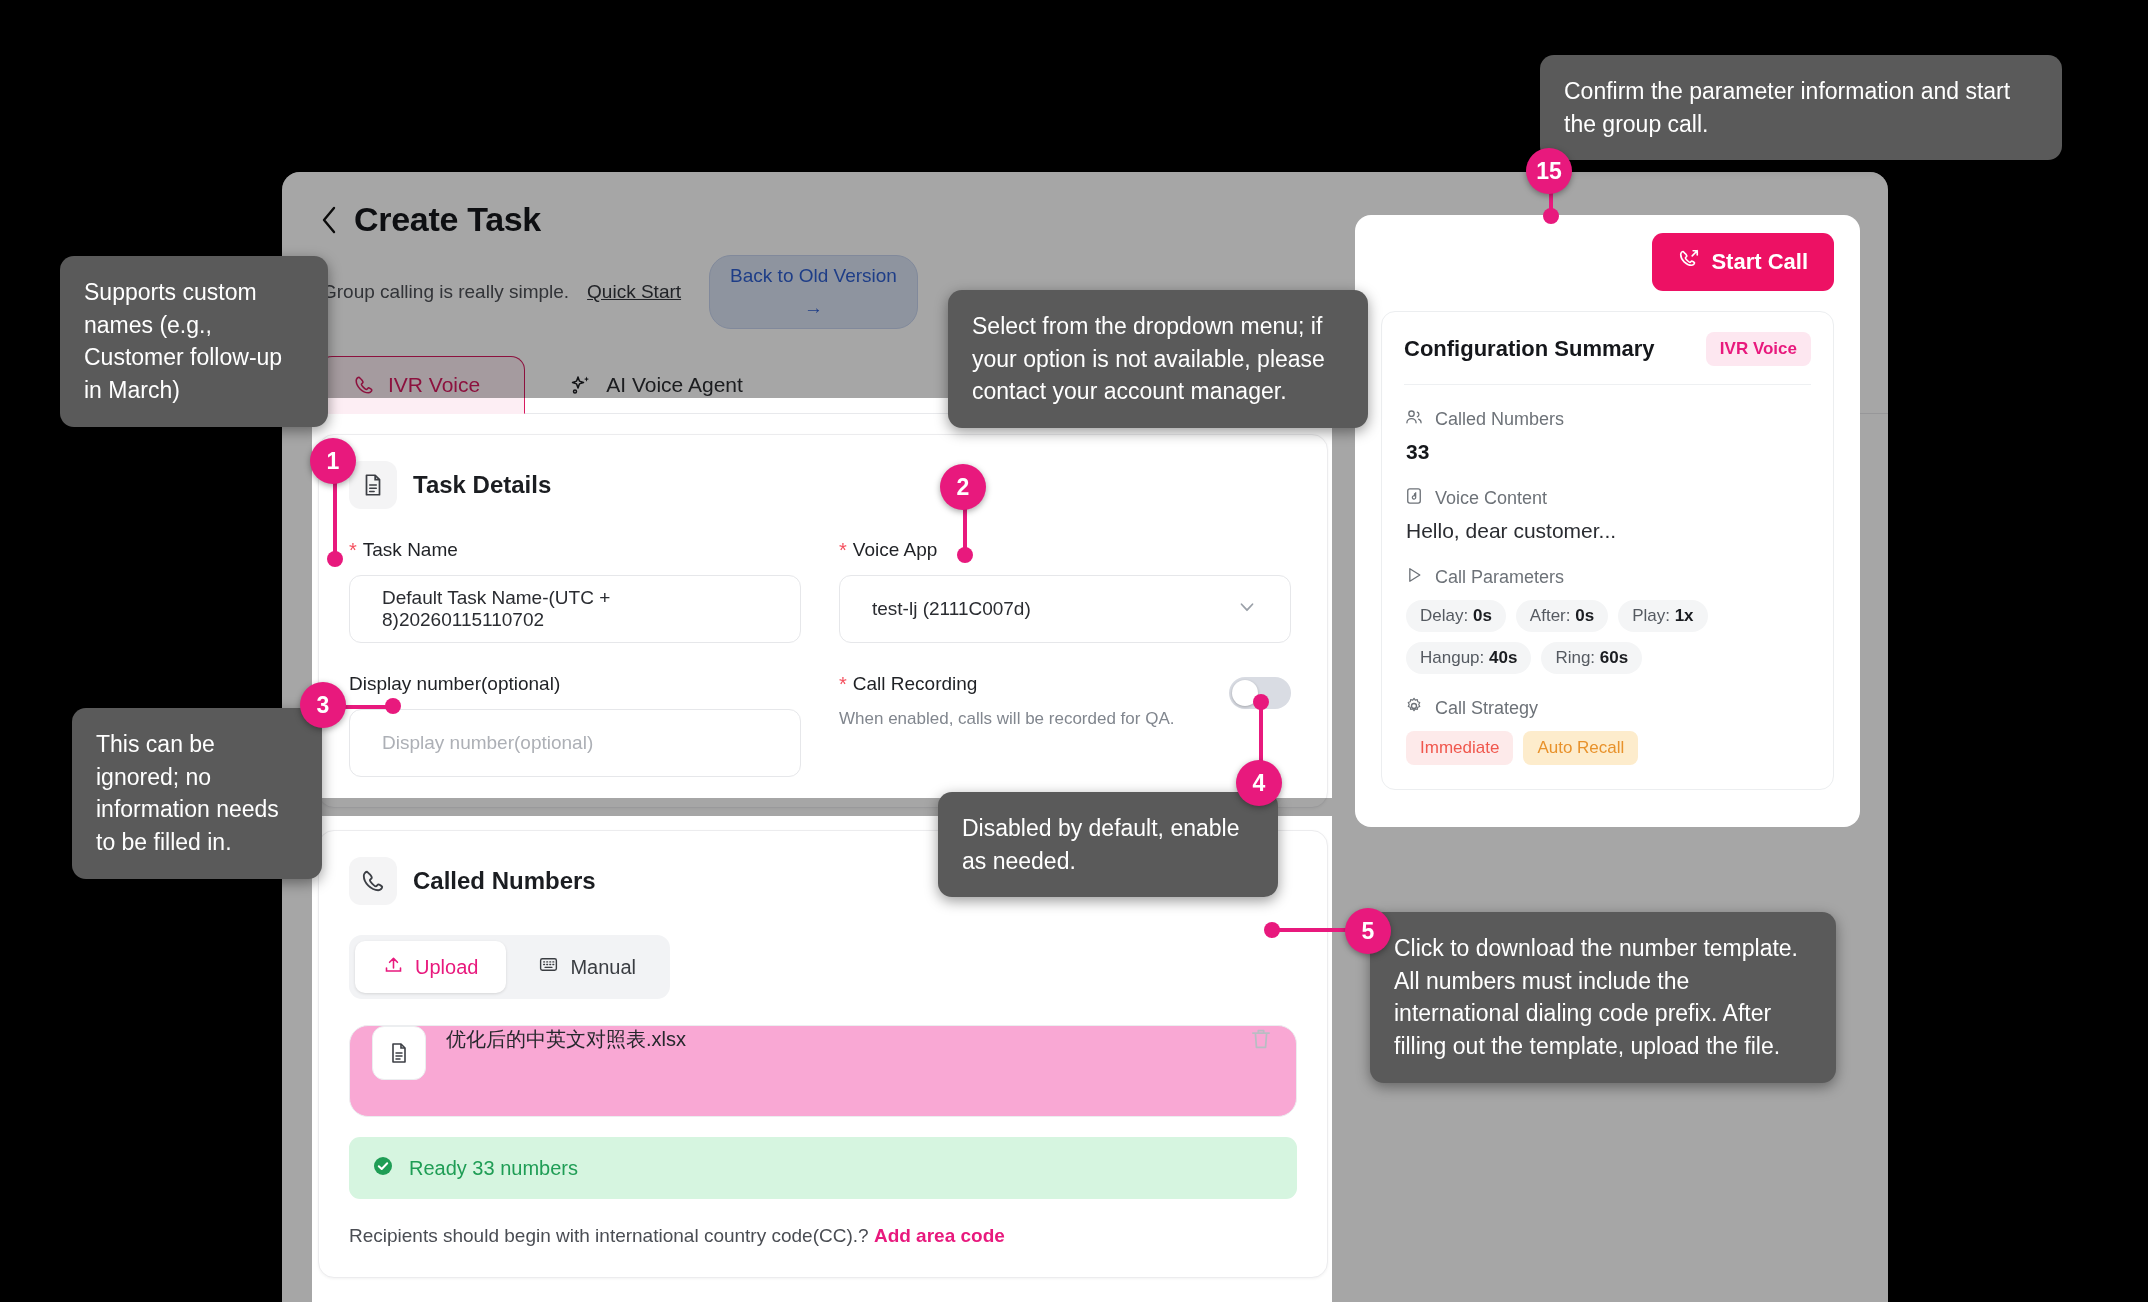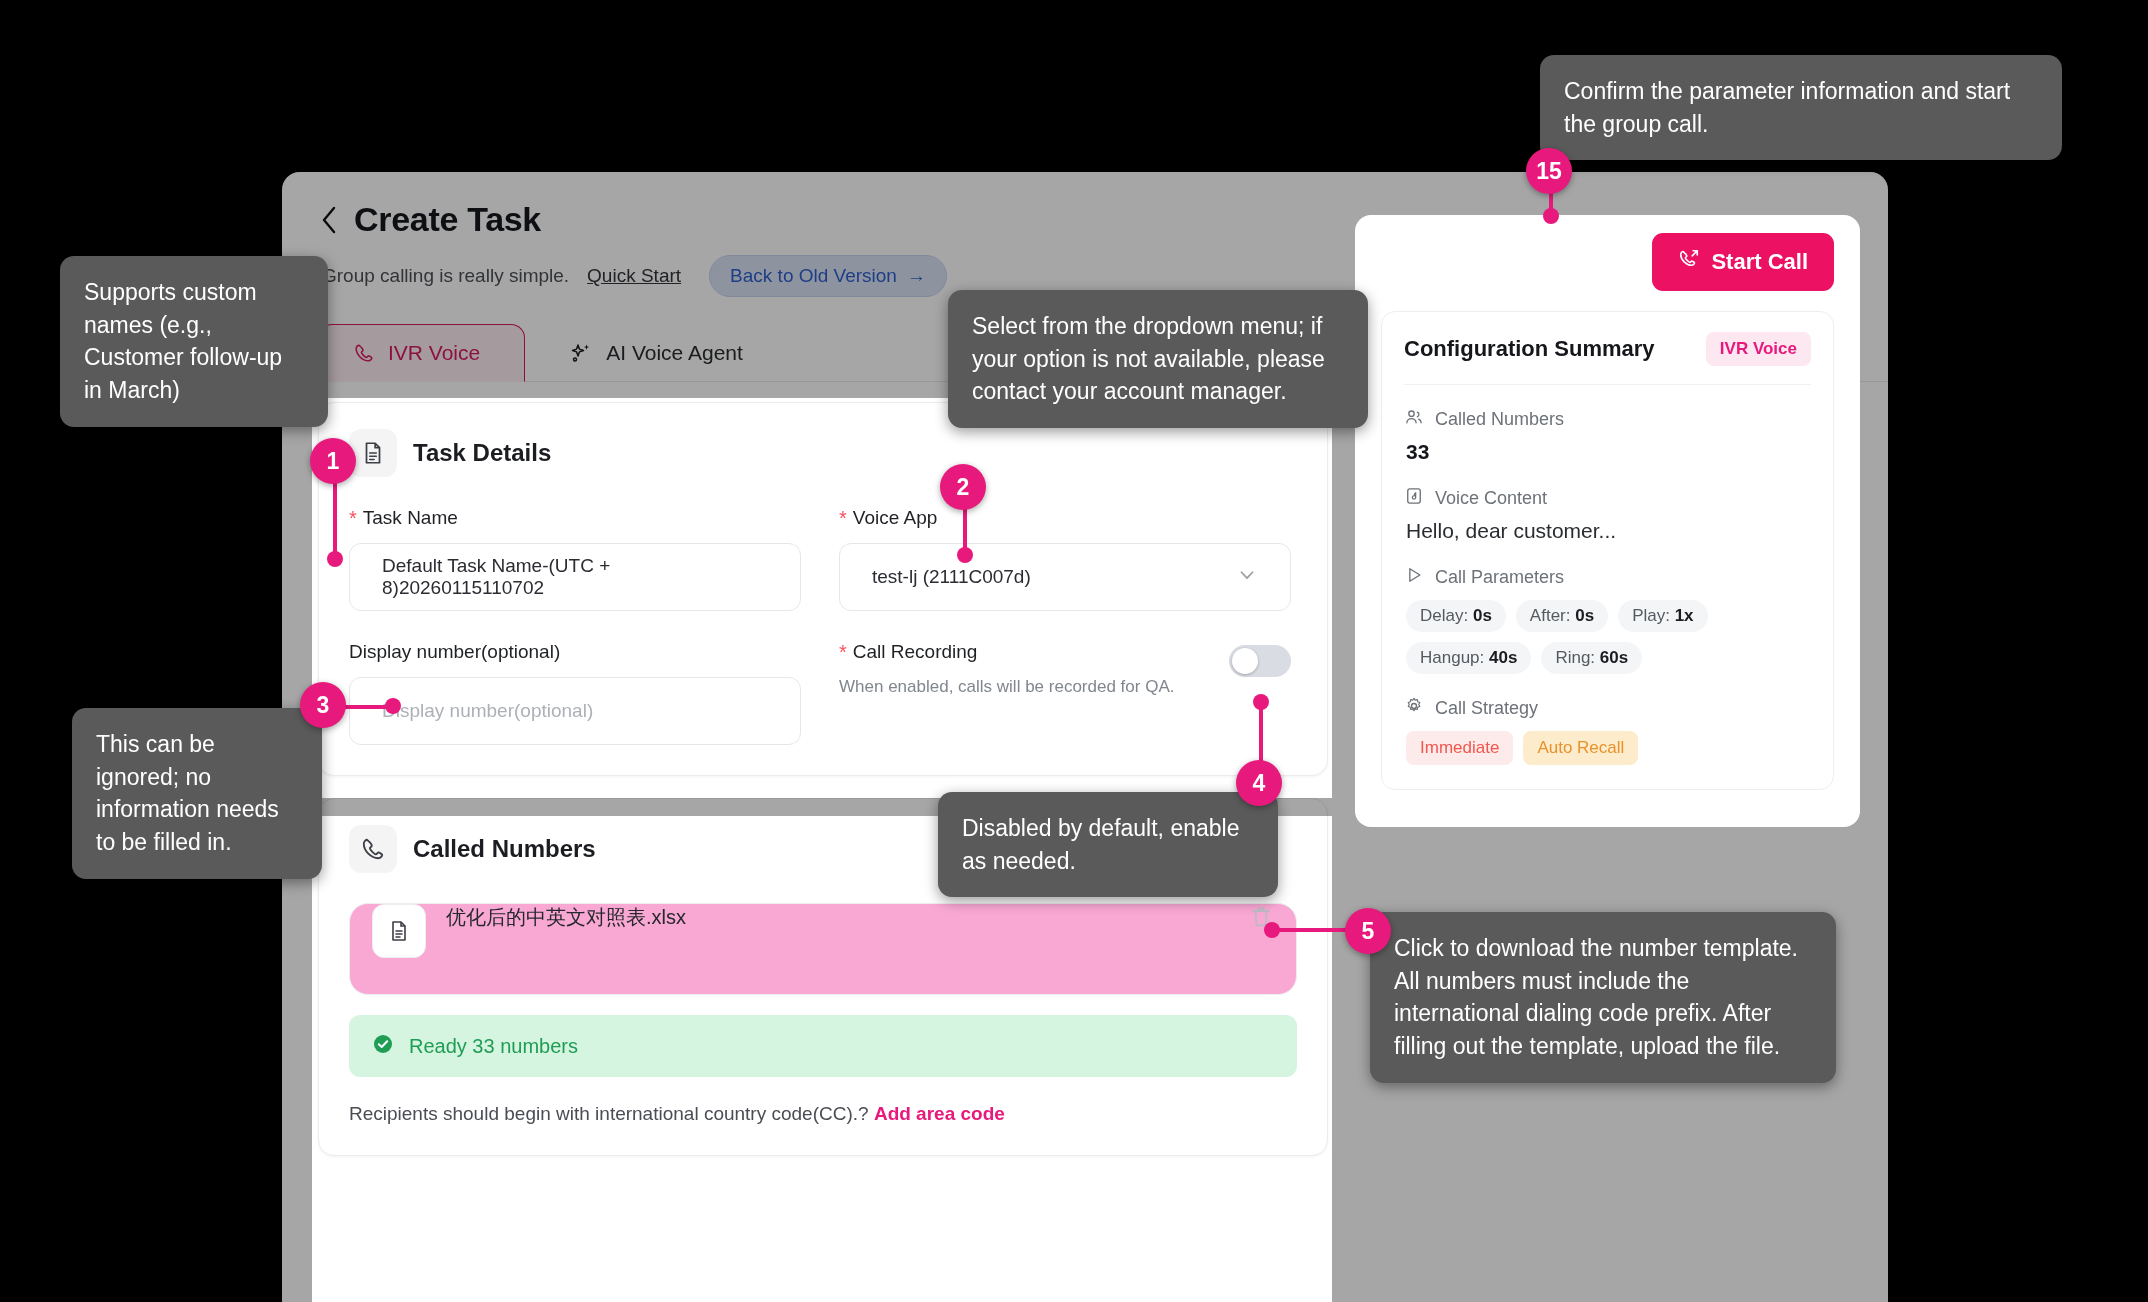--- a/index.html
+++ b/index.html
@@ -22,21 +22,21 @@
   .page-head{ padding:28px 36px 0 36px; }
   .title-row{ display:flex; align-items:center; gap:14px; }
   .back-chevron{ width:22px;height:34px; display:flex;align-items:center;justify-content:center; color:#111; }
   .page-title{ font-size:34px; font-weight:700; color:#16181c; letter-spacing:-.3px; }
   .sub-row{ display:flex; align-items:center; gap:18px; margin-top:16px; padding-left:4px; }
   .sub-text{ font-size:19px; color:#4d5056; }
   .quick-start{ font-size:19px; color:#33363c; text-decoration:underline; cursor:pointer; }
   .old-version-btn{
     margin-left:10px; display:inline-flex; align-items:center; gap:10px;
     background:#dbe4f5; color:#2f5fd0; border:1px solid #c6d3ee;
-    font-size:19px; padding:9px 20px; border-radius:22px; cursor:pointer;
+    font-size:19px; padding:9px 20px; border-radius:22px; cursor:pointer;flex-direction:column;
   }
   .old-version-btn .arr{ font-size:19px; }
 
   
   .tabs-wrap{ margin-top:26px; border-bottom:1px solid #e8e9ec; padding:0 36px; display:flex; gap:10px; }
   .tab{
     display:flex; align-items:center; gap:13px;
     font-size:21px; padding:16px 44px 16px 34px; cursor:pointer;
     border-radius:14px 14px 0 0; color:#2b2d31; position:relative; top:1px;
   }
@@ -276,20 +276,40 @@
         <div class="card">
           <div class="card-head">
             <span class="card-icon">
               <svg width="26" height="26" viewBox="0 0 24 24">
                   <path d="M6.6 3.5 C5.4 3.5 3.5 5 3.5 7.2 c0 6.6 6.7 13.3 13.3 13.3 2.2 0 3.7-1.9 3.7-3.1 0-.6-2.9-2.3-3.5-2.3-.7 0-1.6 1.8-2.3 1.8-1.3 0-5.6-4.3-5.6-5.6 0-.7 1.8-1.6 1.8-2.3 0-.6-1.7-3.5-2.3-3.5z" fill="none" stroke="#3c3f45" stroke-width="1.7" stroke-linejoin="round"></path>
                 </svg>
             </span>
             <span class="card-title">Called Numbers</span>
           </div>
 
+          <div class="seg">
+            <div class="seg-btn active">
+              <span>
+                <svg width="21" height="21" viewBox="0 0 24 24">
+                    <path d="M12 16 V5 M7.5 9.5 L12 5 L16.5 9.5" fill="none" stroke="#e8197d" stroke-width="1.8" stroke-linecap="round" stroke-linejoin="round"></path>
+                    <path d="M4 16 v3.5 h16 V16" fill="none" stroke="#e8197d" stroke-width="1.8" stroke-linecap="round"></path>
+                  </svg>
+              </span>
+              <span>Upload</span>
+            </div>
+            <div class="seg-btn">
+              <span>
+                <svg width="21" height="21" viewBox="0 0 24 24">
+                    <rect x="3" y="5.5" width="18" height="13" rx="2" fill="none" stroke="#3a3d42" stroke-width="1.6"></rect>
+                    <path d="M6.5 9h1M10 9h1M13.5 9h1M17 9h1M6.5 12h1M10 12h1M13.5 12h1M17 12h1M8 15.2h8" stroke="#3a3d42" stroke-width="1.5" stroke-linecap="round"></path>
+                  </svg>
+              </span>
+              <span>Manual</span>
+            </div>
+          </div>
 
           <div class="file-row">
             <span class="file-chip">
               <svg width="24" height="24" viewBox="0 0 24 24">
                   <path d="M6 3 h8 l4 4 v14 H6 Z" fill="none" stroke="#3c3f45" stroke-width="1.6" stroke-linejoin="round"></path>
                   <path d="M14 3 v4 h4" fill="none" stroke="#3c3f45" stroke-width="1.6"></path>
                   <path d="M9 12h6M9 15h6M9 18h4" stroke="#3c3f45" stroke-width="1.5" stroke-linecap="round"></path>
                 </svg>
             </span>
             <span class="file-name">优化后的中英文对照表.xlsx</span>

